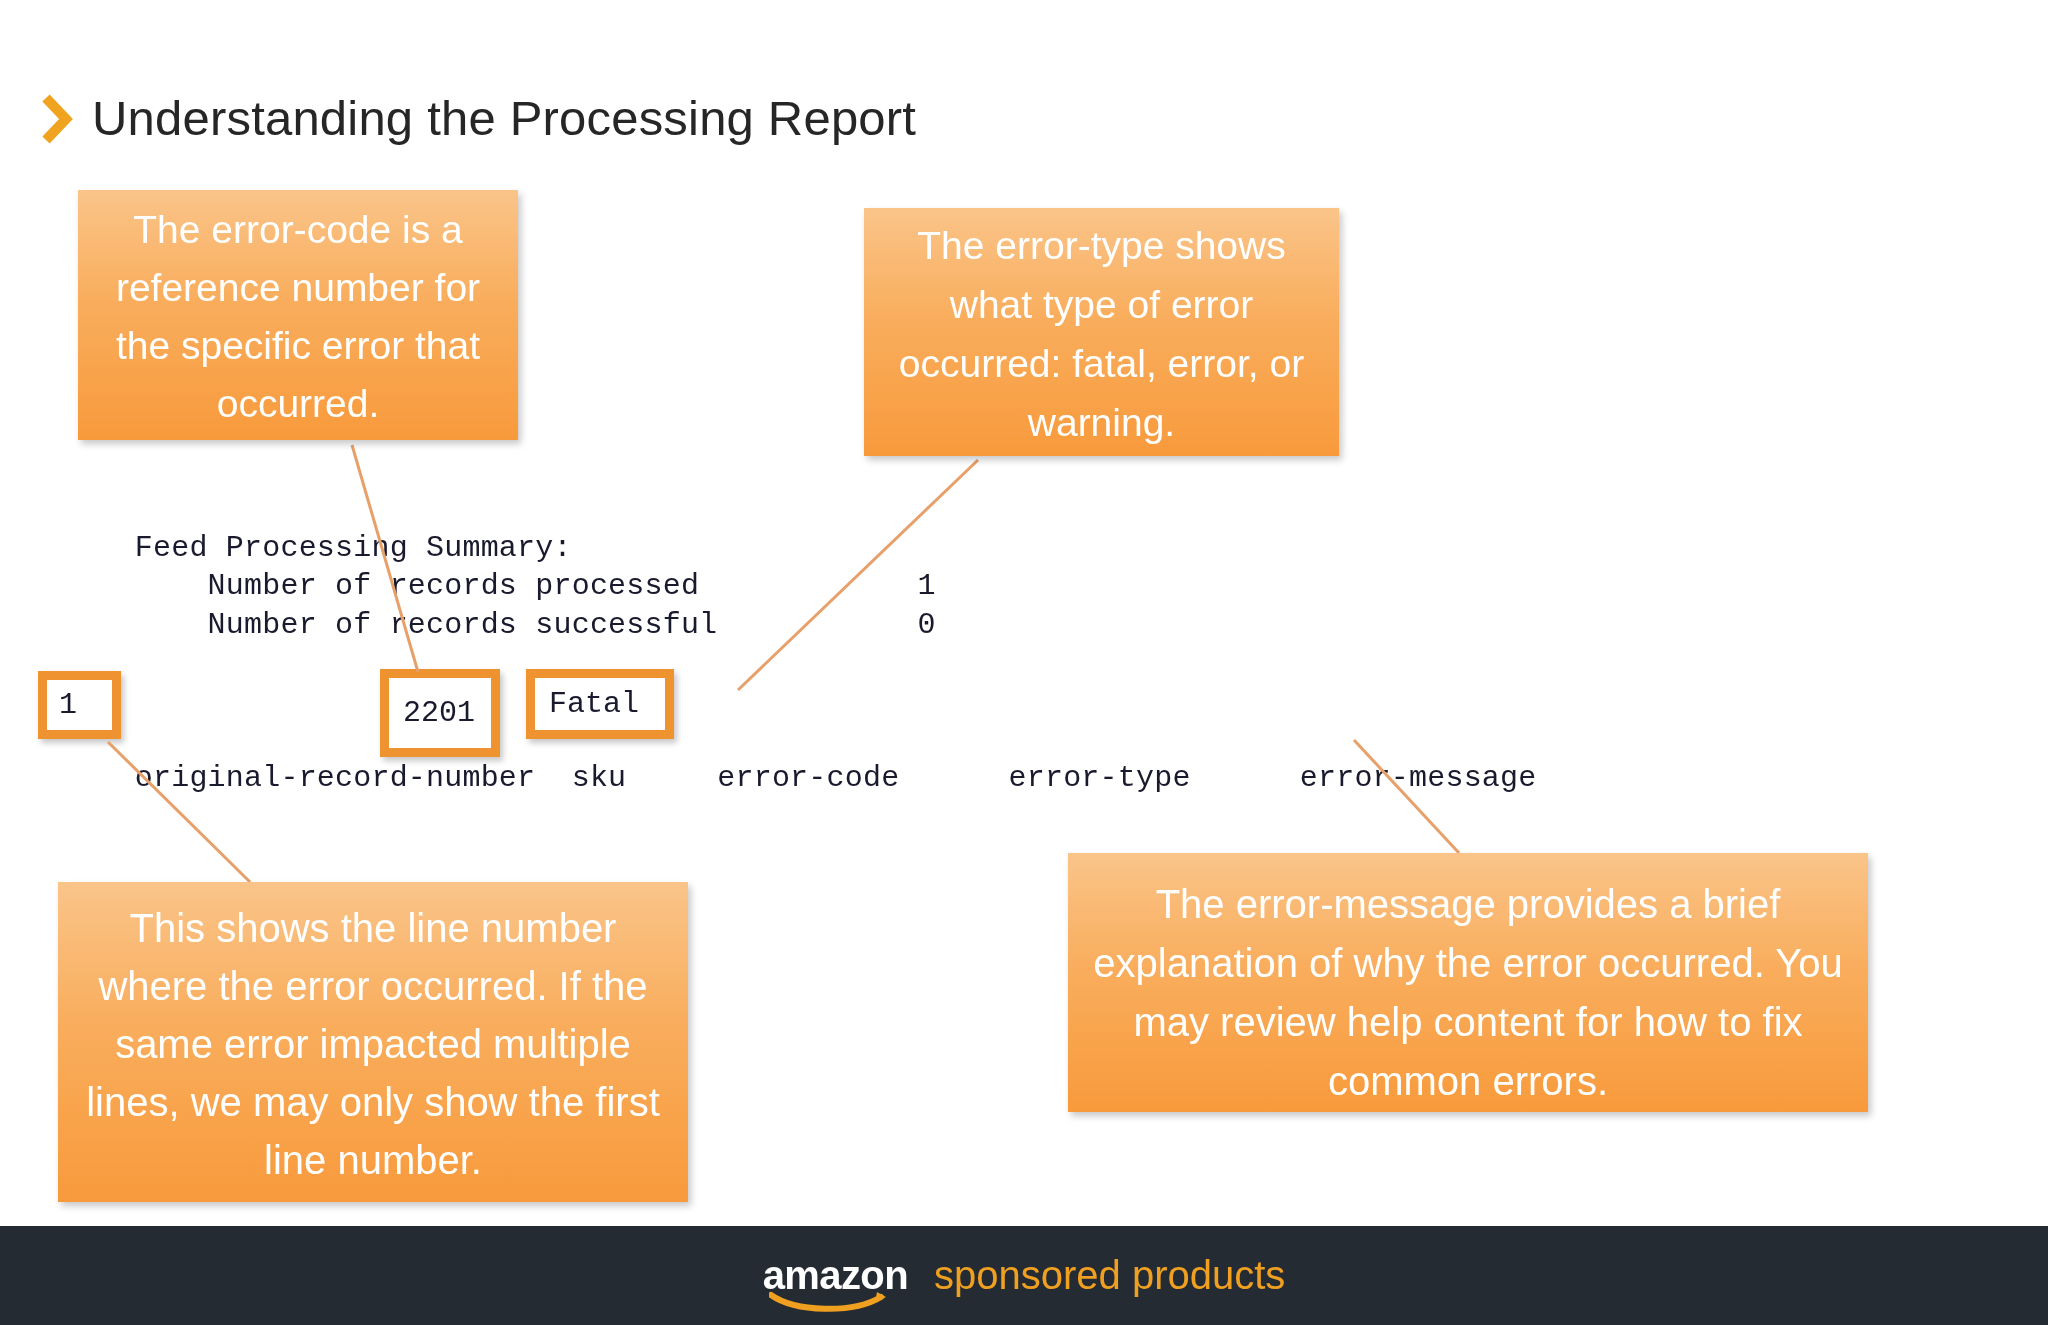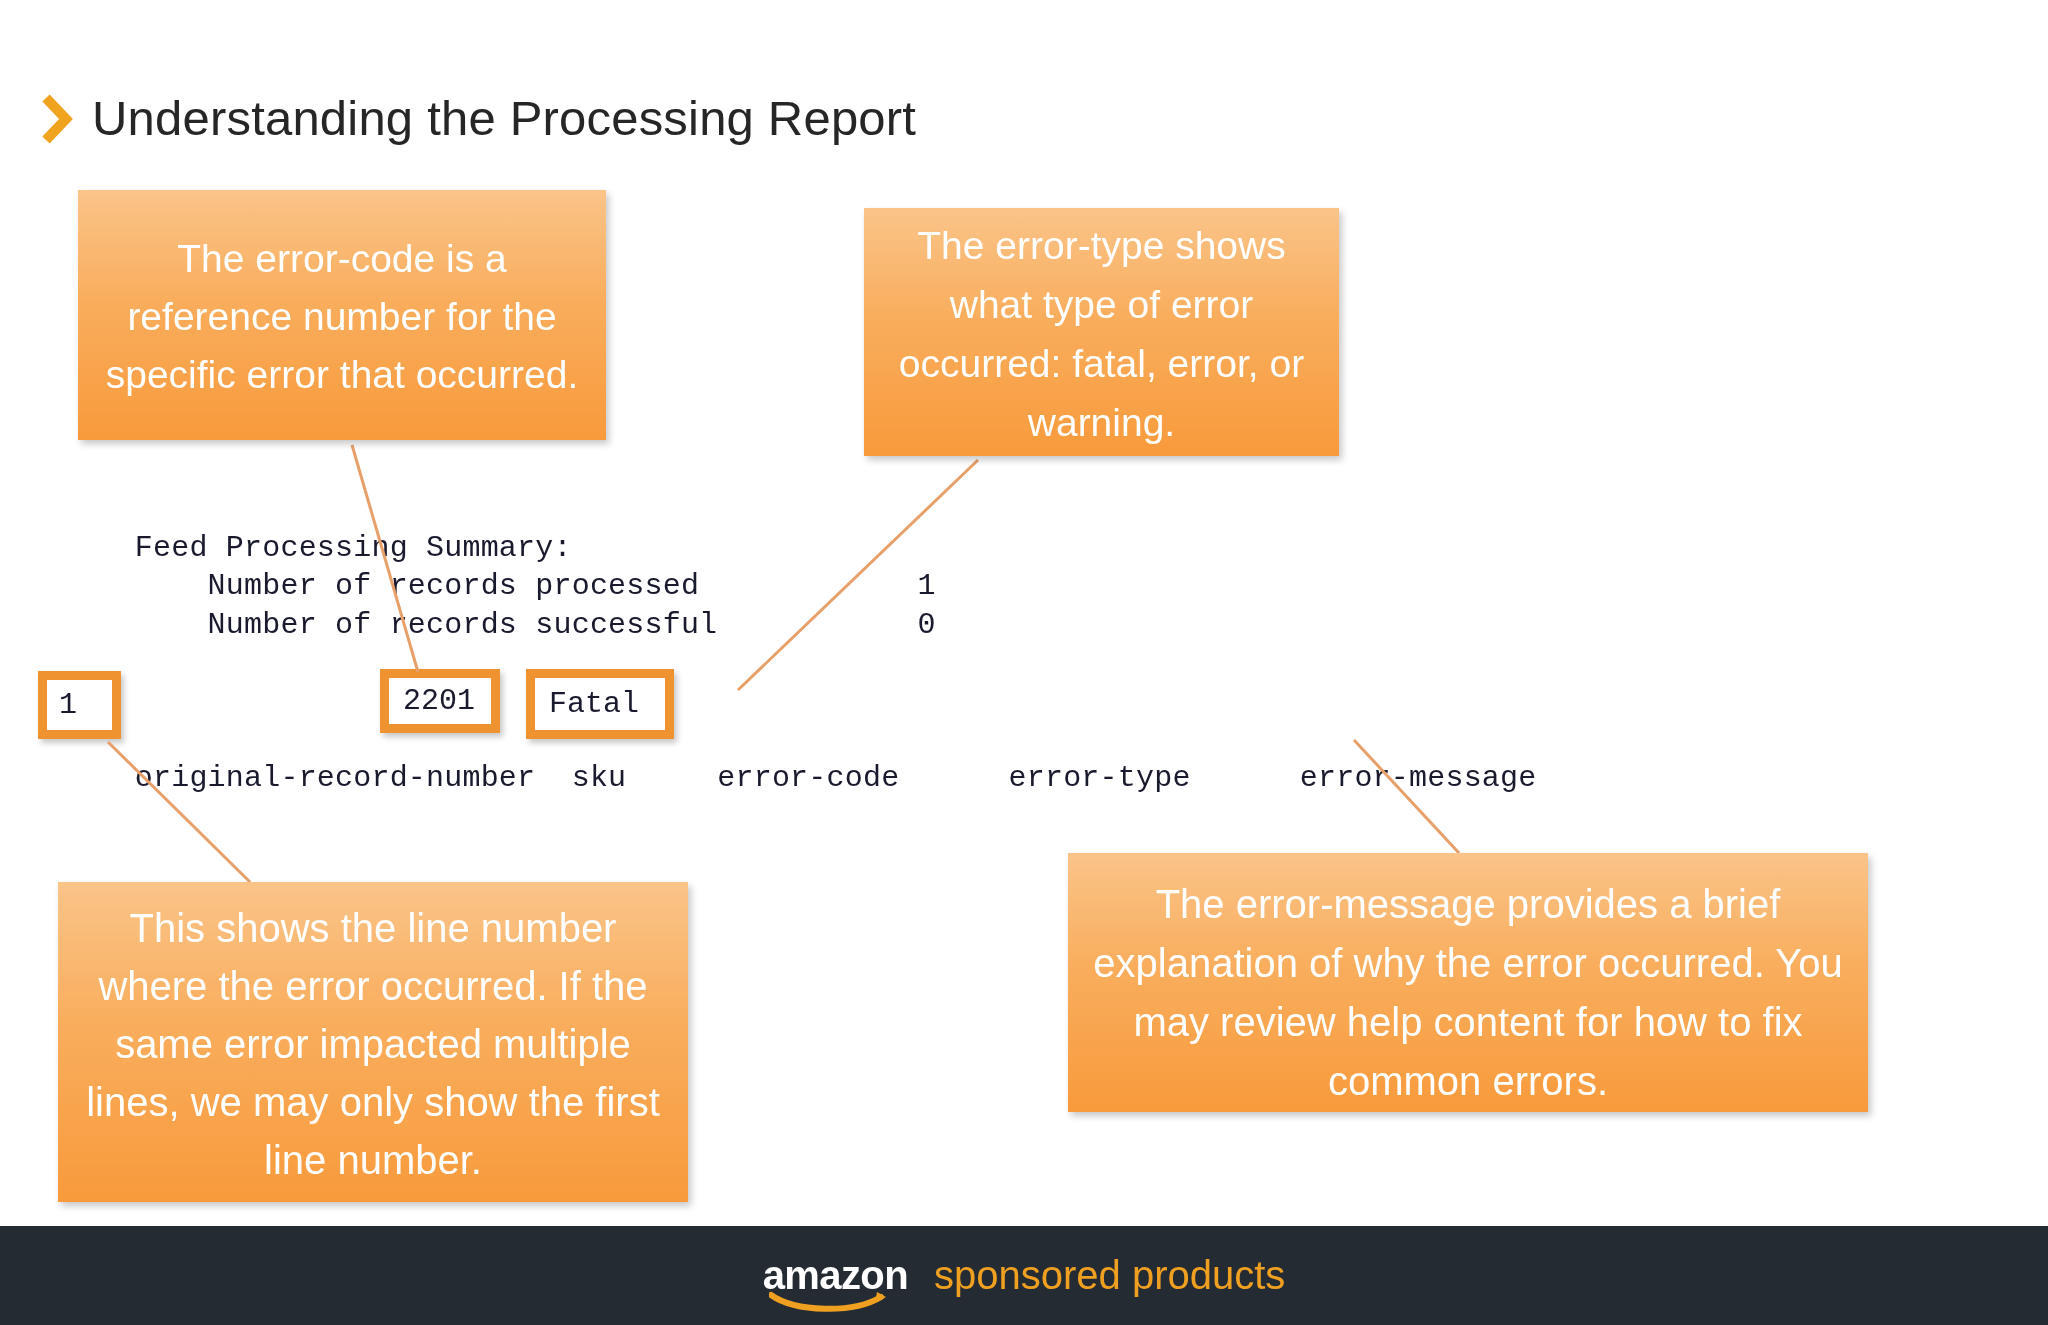--- a/index.html
+++ b/index.html
@@ -65,21 +65,21 @@
     font-weight: 400;
     text-align: center;
     display: flex;
     align-items: center;
     justify-content: center;
     box-sizing: border-box;
   }
   .callout .ctext { display: block; width: 100%; }
 
   #callout-error-code {
-    left: 78px; top: 190px; width: 528px; height: 250px;
+    left: 78px; top: 190px; width: 440px; height: 250px;
     font-size: 39px; line-height: 58px;
     padding: 4px 16px 0 16px;
   }
   #callout-error-type {
     left: 864px; top: 208px; width: 475px; height: 248px;
     font-size: 39px; line-height: 59px;
     padding: 4px 12px 0 12px;
   }
   #callout-line-number {
     left: 58px; top: 882px; width: 630px; height: 320px;
@@ -104,21 +104,21 @@
     color: #1a1a2e;
     display: flex;
     align-items: center;
     white-space: pre;
   }
   #hl-record-number {
     left: 38px; top: 671px; width: 83px; height: 68px;
     padding-left: 12px;
   }
   #hl-error-code {
-    left: 380px; top: 669px; width: 120px; height: 64px;
+    left: 380px; top: 669px; width: 120px; height: 88px;
     padding-left: 14px;
   }
   #hl-error-type {
     left: 526px; top: 669px; width: 148px; height: 70px;
     padding-left: 14px;
   }
   #hl-error-message {
     left: 702px; top: 669px; width: 1285px; height: 70px;
     padding-left: 14px;
   }

